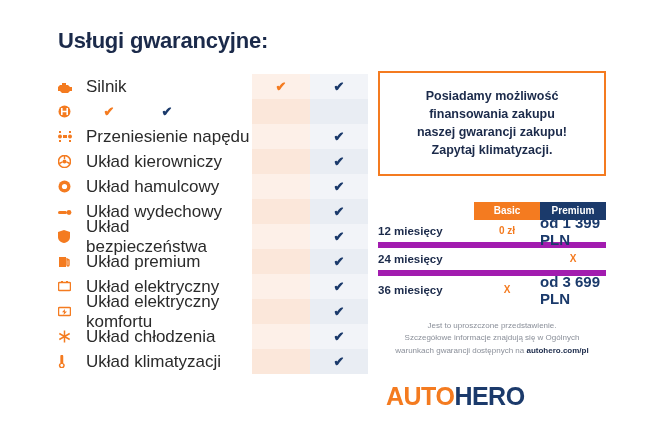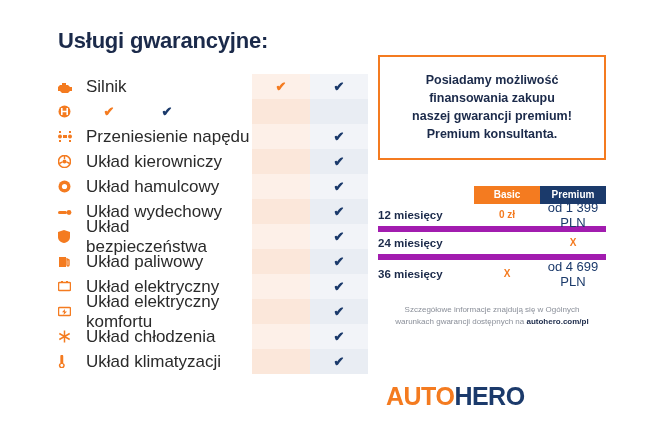--- a/index.html
+++ b/index.html
@@ -94,21 +94,21 @@
     z-index: 2;
     position: relative;
   }
   .mark.basic { color: #f47b20; }
   .mark.prem { color: #1b3a6b; }
   .mark.empty { color: transparent; }
 
   
   .right {
     position: absolute;
-    left: 378px; top: 55px;
+    left: 378px; top: 71px;
     width: 228px;
   }
   .promo {
     border: 2px solid #f47b20;
     padding: 14px 10px;
     text-align: center;
     color: #1b2a4a;
     font-size: 12.5px;
     font-weight: bold;
     line-height: 1.45;
@@ -147,23 +147,22 @@
   }
   .pbasic {
     width: 66px;
     text-align: center;
     font-size: 10px;
     font-weight: bold;
     color: #f47b20;
   }
   .pprem {
     width: 66px;
-    text-align: center;
-    font-size: 13px;
-    font-weight: normal;
+    font-size: 15px;
+    font-weight: bold;
     color: #1b3a6b;
   }
   .note {
     margin-top: 16px;
     text-align: center;
     font-size: 8px;
     color: #8a8f99;
     line-height: 1.6;
   }
   .note b { color: #1b2a4a; }
@@ -300,21 +299,21 @@
 
         <div class="row alt">
           <div class="stripe-basic"></div>
           <div class="stripe-prem"></div>
           <div class="ico">
             <svg width="12" height="13" viewBox="0 0 12 13">
                 <rect x="1" y="2" width="7" height="10" fill="#f47b20"></rect>
                 <path stroke="#f47b20" stroke-width="1.4" fill="none" d="M9 4l2 1v5a1 1 0 01-2 0V4z"></path>
               </svg>
           </div>
-          <div class="lbl">Układ paliwowy</div>
+          <div class="lbl">Układ premium</div>
           <div class="mark basic empty"></div>
           <div class="mark prem">✔</div>
         </div>
 
         <div class="row">
           <div class="stripe-basic"></div>
           <div class="stripe-prem"></div>
           <div class="ico">
             <svg width="13" height="11" viewBox="0 0 13 11">
                 <rect x="0.5" y="1.5" width="12" height="8" rx="1" fill="none" stroke="#f47b20" stroke-width="1.5"></rect>
@@ -370,47 +369,48 @@
         </div>
 
       </div>
     </div>
   </div>
 
   <div class="right">
     <div class="promo">
       <div>Posiadamy możliwość</div>
       <div>finansowania zakupu</div>
-      <div>naszej gwarancji premium!</div>
-      <div>Premium konsultanta.</div>
+      <div>naszej gwarancji zakupu!</div>
+      <div>Zapytaj klimatyzacji.</div>
     </div>
 
     <div class="ptable">
       <div class="phdr">
         <div class="phdr-cell phdr-basic">Basic</div>
         <div class="phdr-cell phdr-prem">Premium</div>
       </div>
 
       <div class="prow">
         <div class="pterm">12 miesięcy</div>
         <div class="pbasic">0 zł</div>
         <div class="pprem">od 1 399 PLN</div>
       </div>
       <div class="prow">
         <div class="pterm">24 miesięcy</div>
         <div class="pbasic">X</div>
       </div>
       <div class="prow">
         <div class="pterm">36 miesięcy</div>
         <div class="pbasic">X</div>
-        <div class="pprem">od 4 699 PLN</div>
+        <div class="pprem">od 3 699 PLN</div>
       </div>
     </div>
 
     <div class="note">
+      <div>Jest to uproszczone przedstawienie.</div>
       <div>Szczegółowe informacje znajdują się w Ogólnych</div>
       <div><span>warunkach gwarancji dostępnych na </span><b>autohero.com/pl</b></div>
     </div>
   </div>
 
   <div class="logo">
     <span class="auto">AUTO</span><span class="hero">HERO</span>
   </div>
 
 </div>

